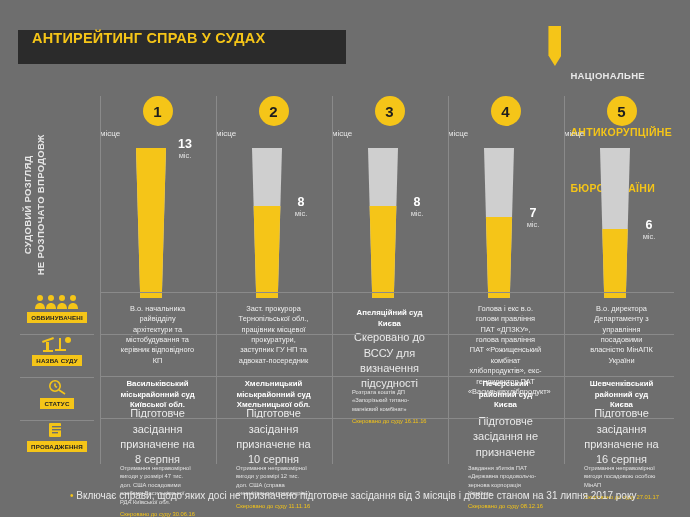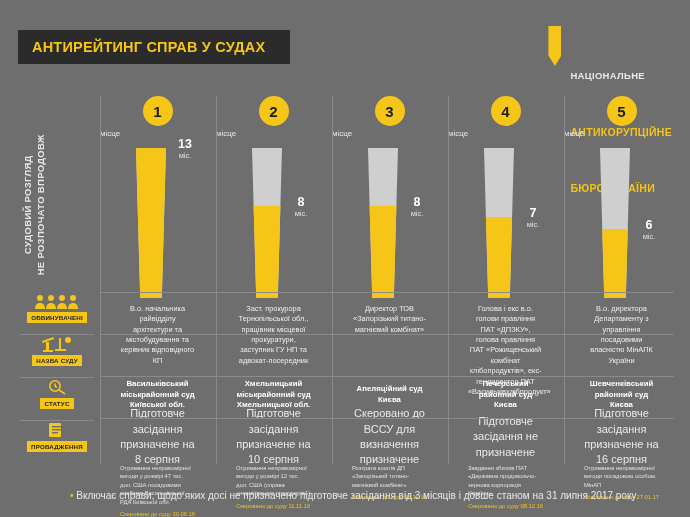--- a/index.html
+++ b/index.html
@@ -8,23 +8,23 @@
     background: #6e6e6e;
     font-family: "Liberation Sans", sans-serif;
     overflow: hidden;
     position: relative;
   }
   .page { position: relative; width: 690px; height: 517px; }
 
   
   .title-bar {
     position: absolute; left: 18px; top: 30px;
-    width: 272px; height: 34px;
+    width: 328px; height: 34px;
     background: #2b2b2b;
-    display: flex; align-items: center;
+    display: flex; align-items: flex-start;
   }
   .title-bar span {
     color: #f5c518; font-weight: bold; font-size: 14.5px;
     letter-spacing: .2px; padding-left: 14px;
   }
 
   .logo {
     position: absolute; right: 18px; top: 26px;
     display: flex; align-items: flex-start;
   }
@@ -255,23 +255,22 @@
       </div>
       <div class="col c2">
         <div class="rank">3</div>
         <div class="rank-sub">місце</div>
         <div class="barwrap">
           <div class="bar" style="height:150px">
             <div class="fill" style="height:92px"></div>
           </div>
           <div class="barval" style="left:68px; bottom:80px">8<small>міс.</small></div>
         </div>
-        <div class="cell cell-desc">Директор ТОВ «Запорізький титано-магнієвий комбінат»</div>
         <div class="cell cell-court">Апеляційний суд Києва</div>
-        <div class="cell cell-status">Скеровано до ВССУ для визначення призначене</div>
+        <div class="cell cell-status">Скеровано до ВССУ для визначення підсудності</div>
         <div class="cell cell-proc">Розтрата коштів ДП «Запорізький титано-магнієвий комбінат»<span class="link">Скеровано до суду  16.11.16</span></div>
       </div>
       <div class="col c3">
         <div class="rank">4</div>
         <div class="rank-sub">місце</div>
         <div class="barwrap">
           <div class="bar" style="height:150px">
             <div class="fill" style="height:81px"></div>
           </div>
           <div class="barval" style="left:68px; bottom:69px">7<small>міс.</small></div>

